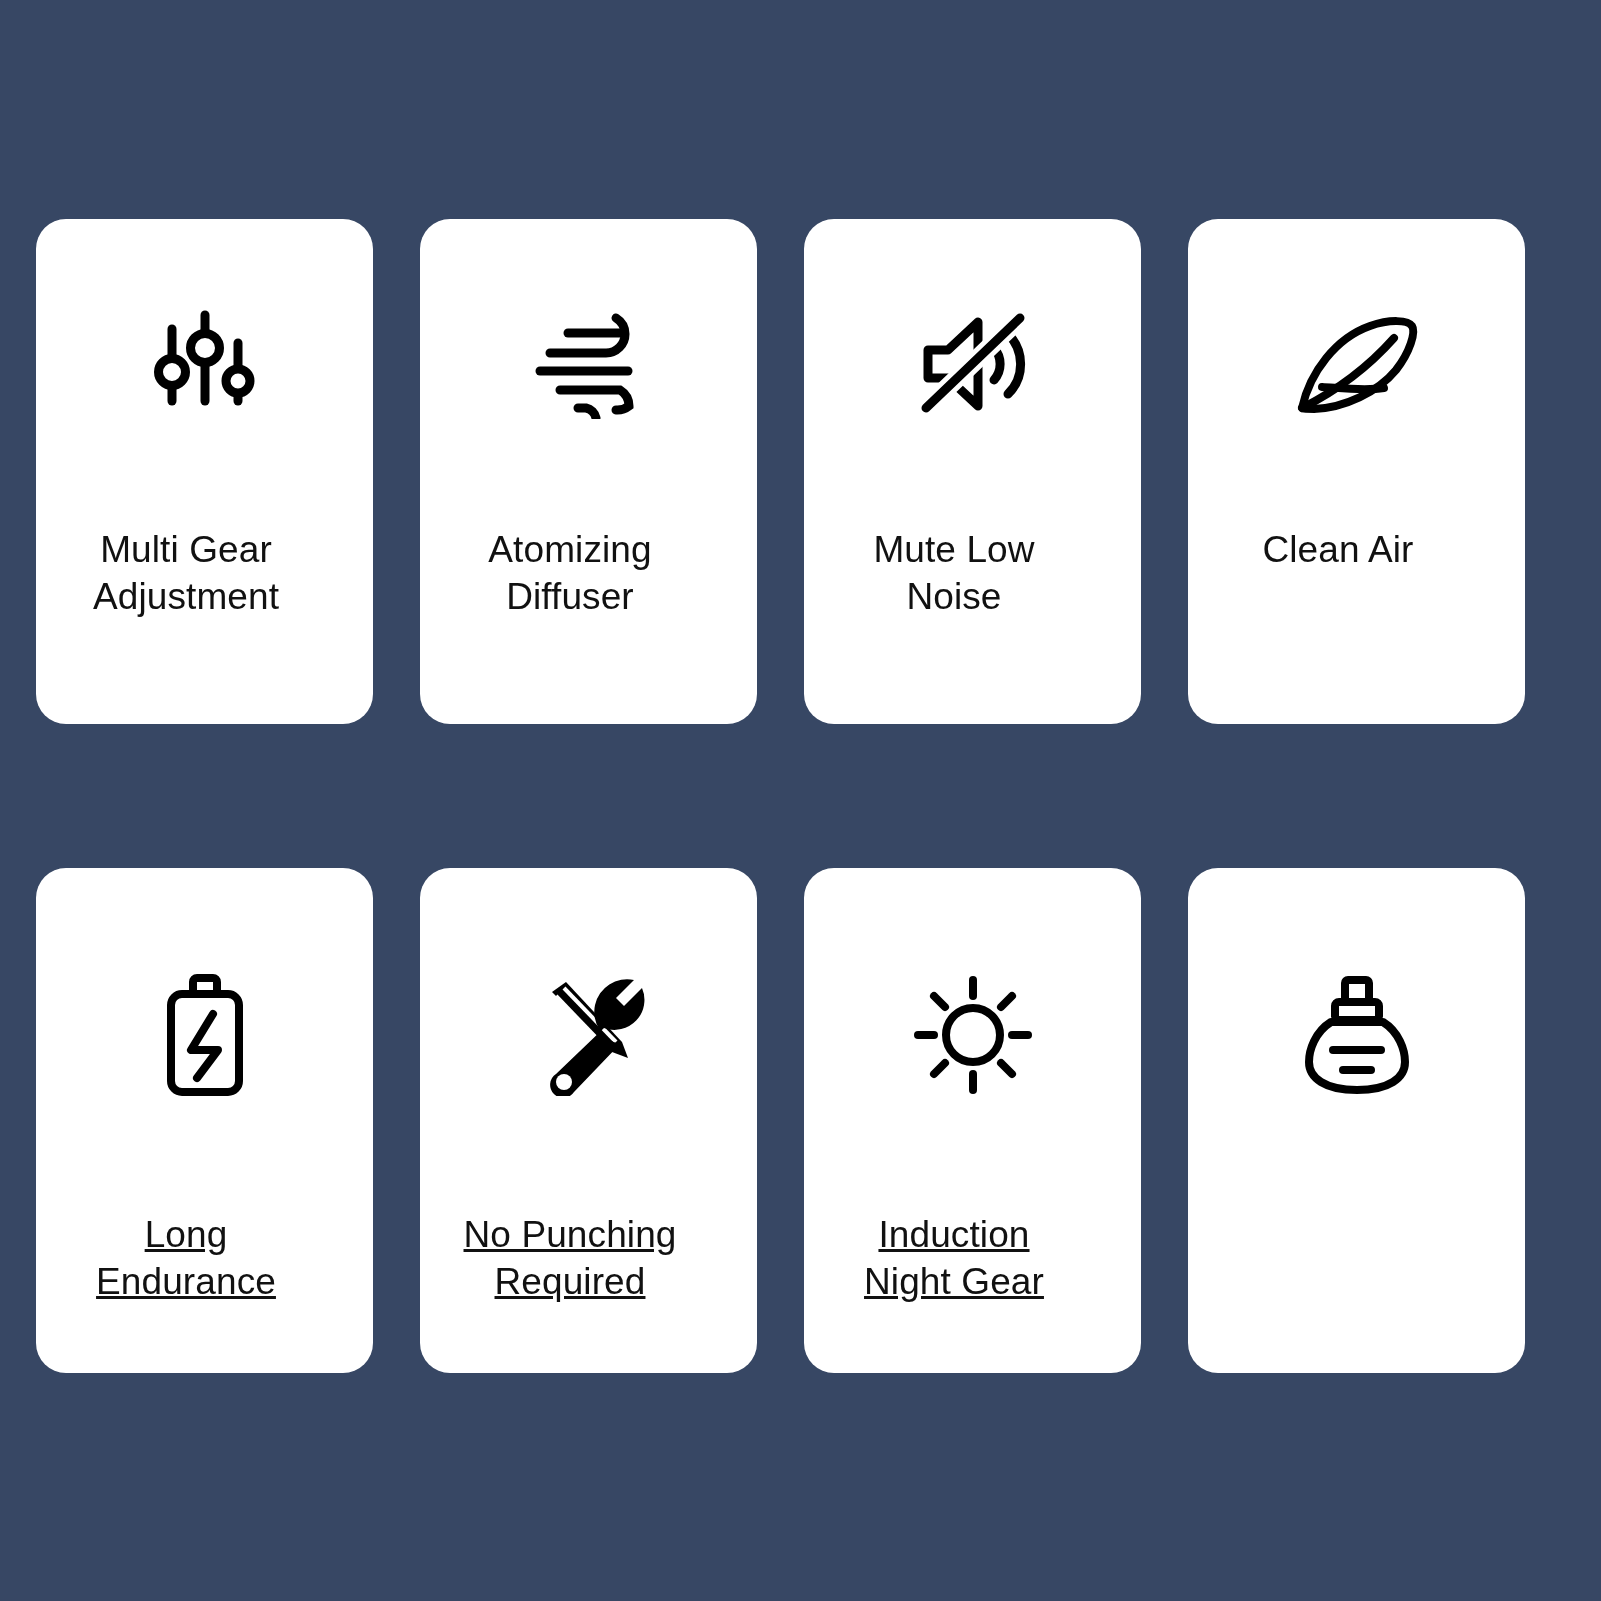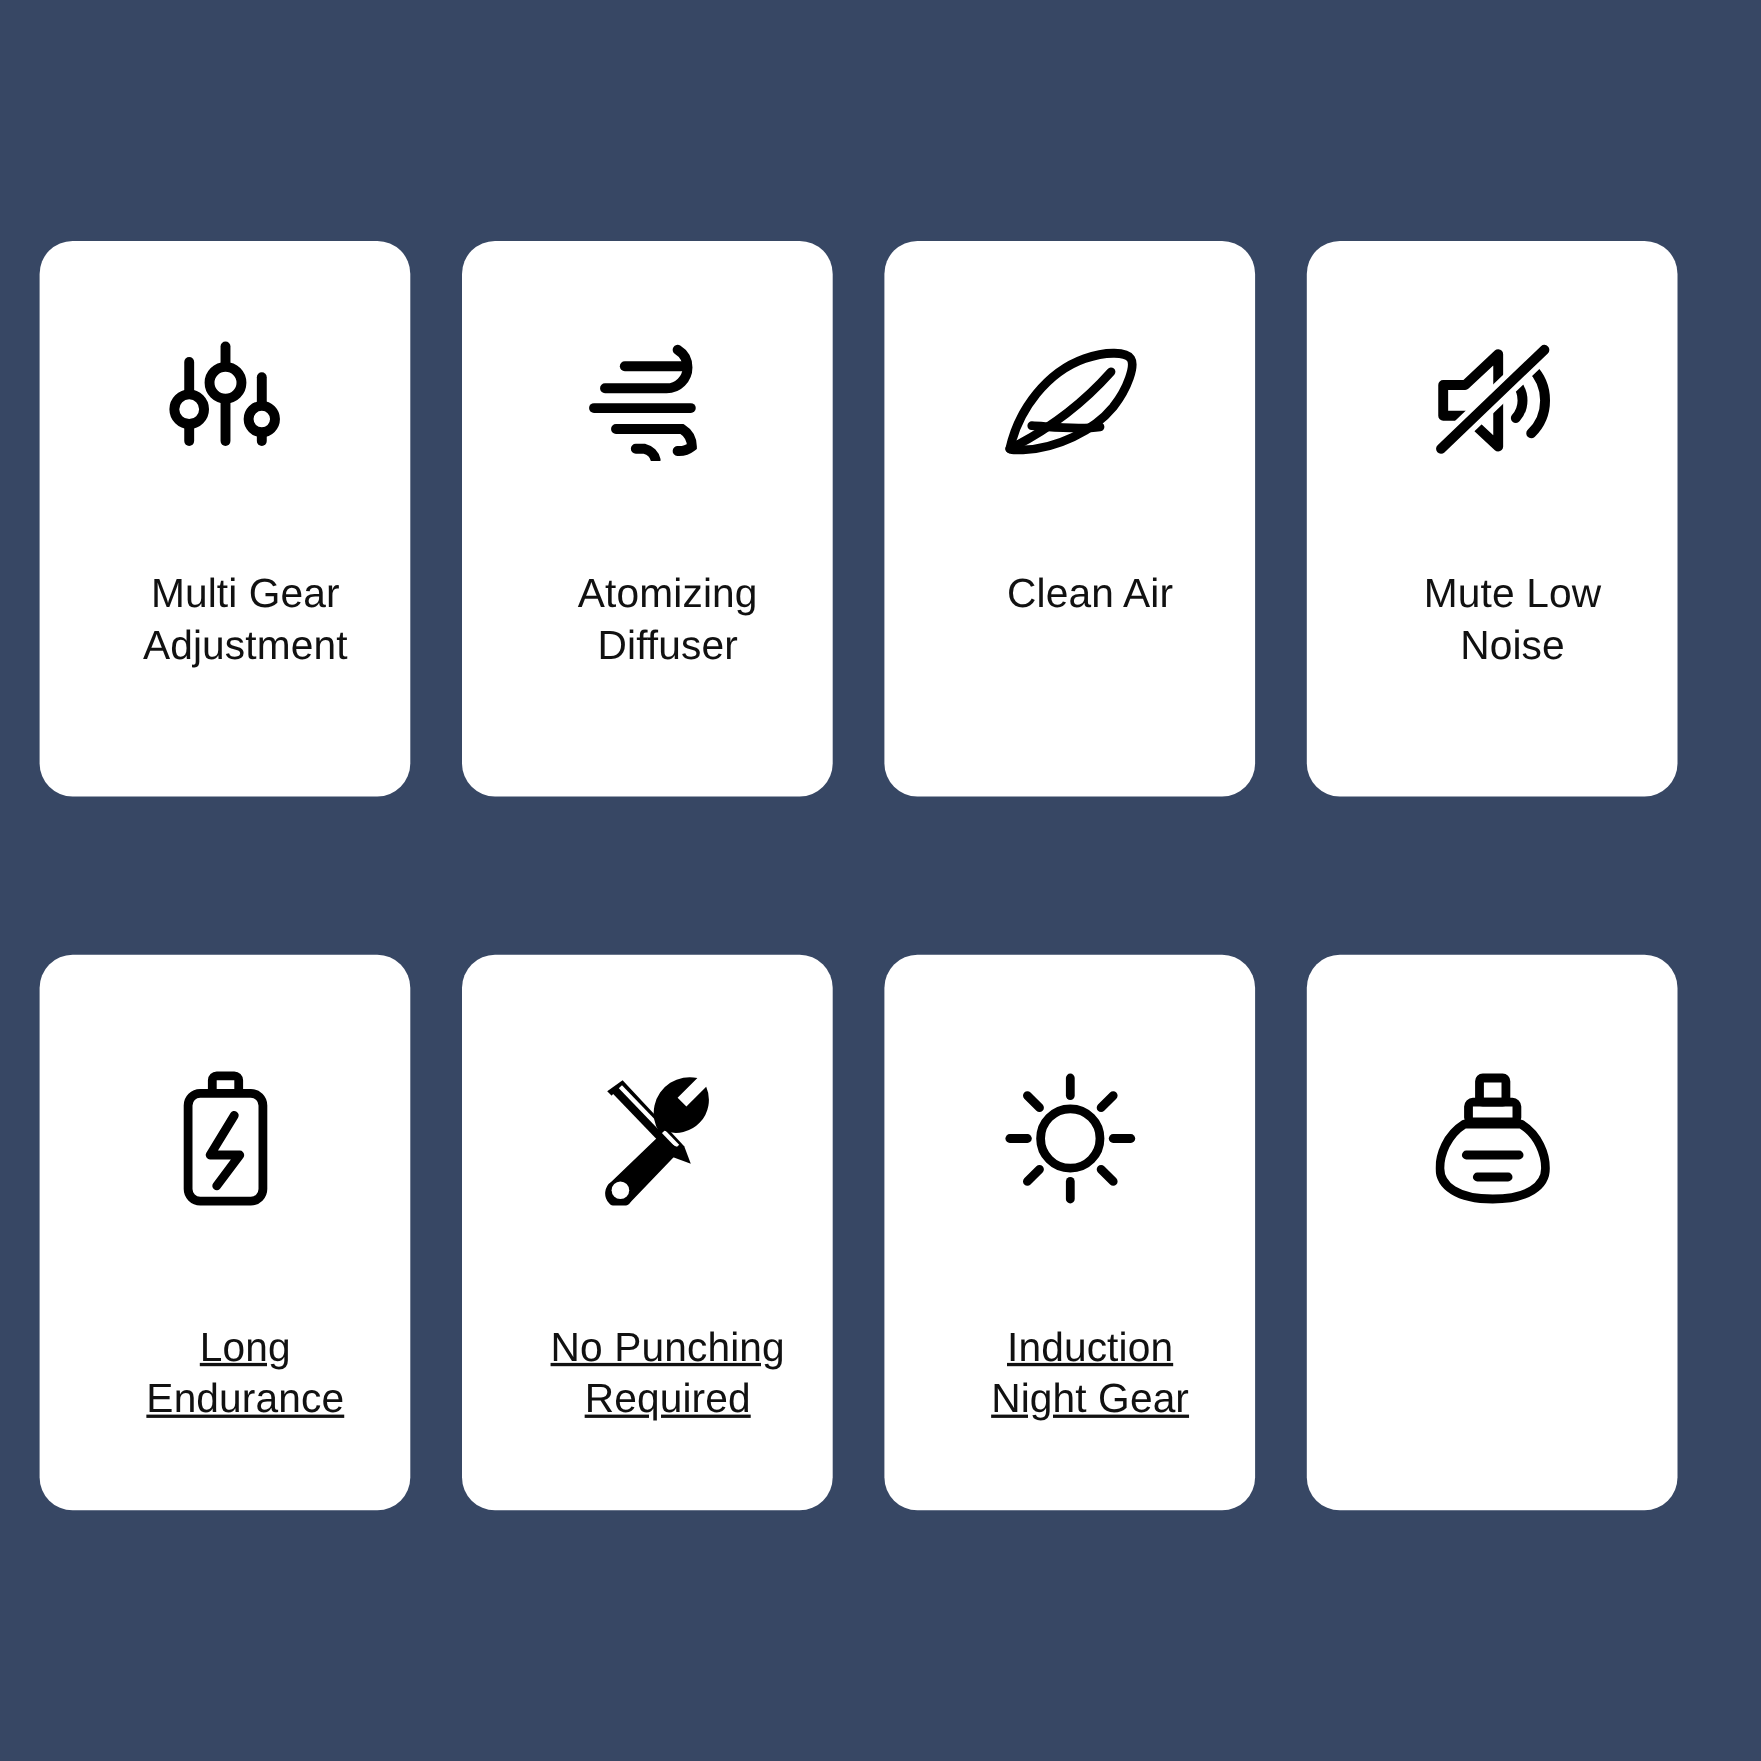--- a/index.html
+++ b/index.html
@@ -23,24 +23,25 @@
     grid-template-columns: repeat(4, 337px);
     grid-template-rows: repeat(2, 505px);
     column-gap: 47px;
     row-gap: 144px;
   }
   .feature-card {
     background: #ffffff;
     border-radius: 30px;
     display: flex;
     flex-direction: column;
-    align-items: flex-end;
+    align-items: flex-start;
     box-sizing: border-box;
     overflow: hidden;
     position: relative;
+    gap: 10px;
   }
   .icon-wrap {
     width: 337px;
     height: 290px;
     display: flex;
     align-items: center;
     justify-content: center;
   }
   .icon-wrap svg {
     display: block;
@@ -96,41 +97,41 @@
         <path d="M32 81 H92 A19 19 0 0 1 101 97 A19 19 0 0 1 88 101" stroke="#000" stroke-width="9" stroke-linecap="round" fill="none"></path>
         <path d="M50 99 H58 A13 13 0 0 1 68 109" stroke="#000" stroke-width="9" stroke-linecap="round" fill="none"></path>
       </svg>
     </div>
     <div class="feature-label">Atomizing
 Diffuser</div>
   </div>
 
   <div class="feature-card row1">
     <div class="icon-wrap">
-      <svg width="130" height="104" viewBox="0 0 130 104" fill="none" xmlns="http://www.w3.org/2000/svg">
-        <path d="M10 96 C18 60 44 26 78 14 C98 7 116 8 120 14 C124 20 118 40 104 58 C86 80 52 96 22 97 C15 97 11 97 10 96 Z" stroke="#000" stroke-width="8" stroke-linejoin="round" stroke-linecap="round" fill="none"></path>
-        <path d="M10 96 C34 84 70 62 102 26" stroke="#000" stroke-width="8" stroke-linecap="round" fill="none"></path>
-        <path d="M30 75 C48 76 72 79 92 76" stroke="#000" stroke-width="8" stroke-linecap="round" fill="none"></path>
-      </svg>
-    </div>
-    <div class="feature-label">Clean Air</div>
-  </div>
-
-  <div class="feature-card row1">
-    <div class="icon-wrap">
       <svg width="118" height="112" viewBox="0 0 118 112" fill="none" xmlns="http://www.w3.org/2000/svg">
         <path d="M14 42 H34 L64 14 V98 L34 70 H14 Z" stroke="#000" stroke-width="9" stroke-linejoin="round" stroke-linecap="round" fill="none"></path>
         <path d="M80 40 A24 24 0 0 1 80 72" stroke="#000" stroke-width="9" stroke-linecap="round" fill="none"></path>
         <path d="M94 26 A42 42 0 0 1 94 86" stroke="#000" stroke-width="9" stroke-linecap="round" fill="none"></path>
         <line x1="12" y1="100" x2="106" y2="10" stroke="#fff" stroke-width="19" stroke-linecap="round"></line>
         <line x1="12" y1="100" x2="106" y2="10" stroke="#000" stroke-width="9" stroke-linecap="round"></line>
       </svg>
     </div>
     <div class="feature-label">Mute Low
 Noise</div>
+  </div>
+
+  <div class="feature-card row1">
+    <div class="icon-wrap">
+      <svg width="130" height="104" viewBox="0 0 130 104" fill="none" xmlns="http://www.w3.org/2000/svg">
+        <path d="M10 96 C18 60 44 26 78 14 C98 7 116 8 120 14 C124 20 118 40 104 58 C86 80 52 96 22 97 C15 97 11 97 10 96 Z" stroke="#000" stroke-width="8" stroke-linejoin="round" stroke-linecap="round" fill="none"></path>
+        <path d="M10 96 C34 84 70 62 102 26" stroke="#000" stroke-width="8" stroke-linecap="round" fill="none"></path>
+        <path d="M30 75 C48 76 72 79 92 76" stroke="#000" stroke-width="8" stroke-linecap="round" fill="none"></path>
+      </svg>
+    </div>
+    <div class="feature-label">Clean Air</div>
   </div>
 
   <div class="feature-card row2">
     <div class="icon-wrap">
       <svg width="86" height="126" viewBox="0 0 86 126" fill="none" xmlns="http://www.w3.org/2000/svg">
         <rect x="9" y="22" width="68" height="98" rx="11" stroke="#000" stroke-width="8" fill="none"></rect>
         <path d="M31 22 V10 A4 4 0 0 1 35 6 H51 A4 4 0 0 1 55 10 V22" stroke="#000" stroke-width="8" stroke-linejoin="round" fill="none"></path>
         <path d="M51 42 L29 78 H56 L35 106" stroke="#000" stroke-width="8" stroke-linejoin="round" stroke-linecap="round" fill="none"></path>
       </svg>
     </div>

